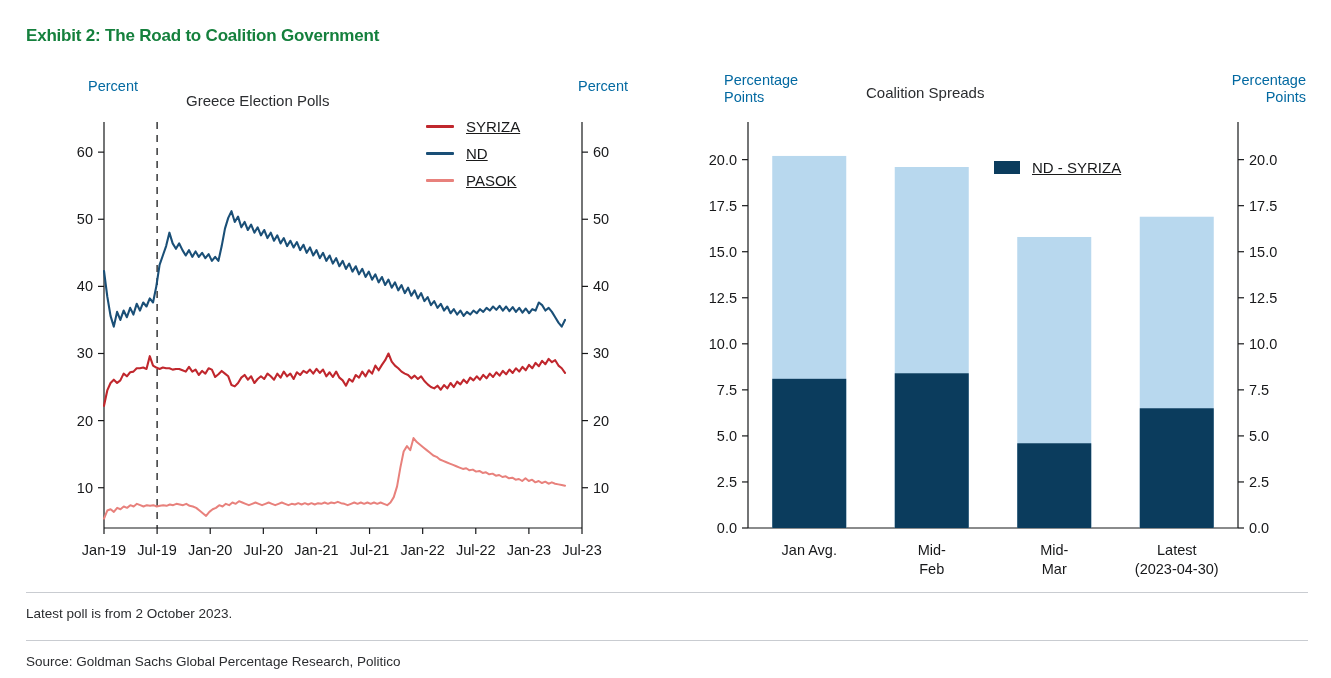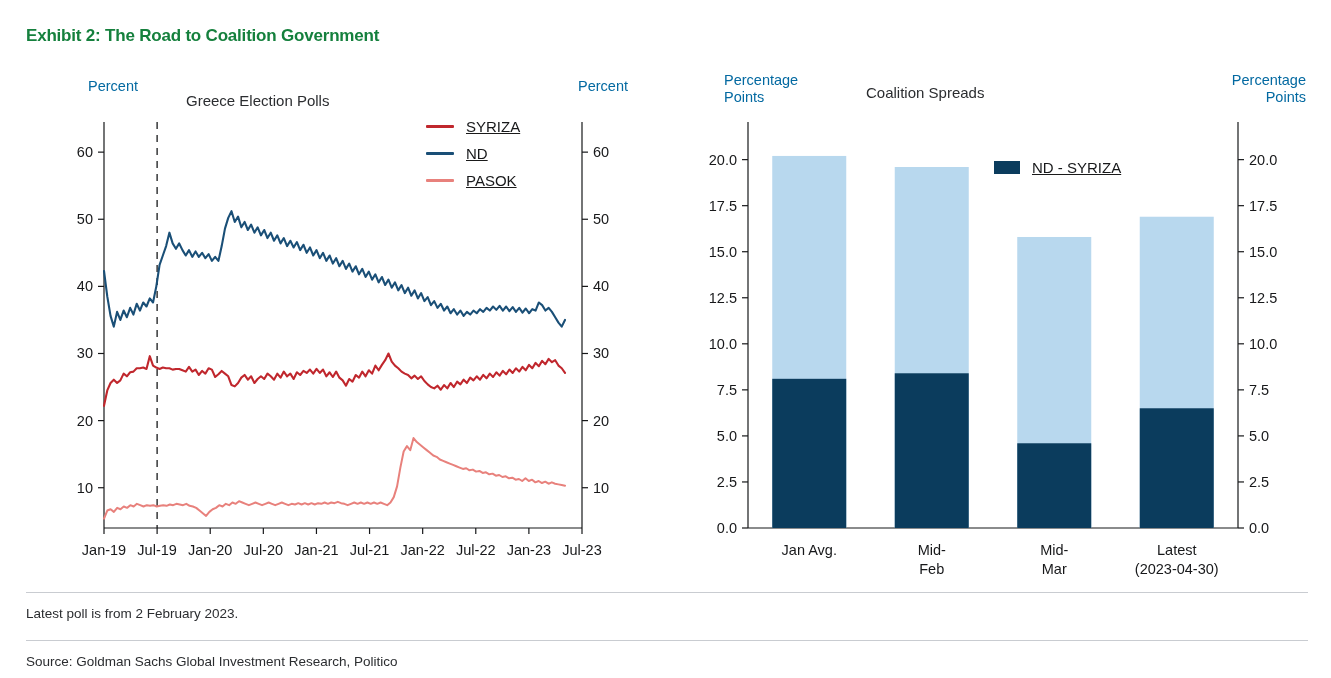--- a/index.html
+++ b/index.html
@@ -252,17 +252,17 @@
 
     <div class="legend" id="legend-right" style="left:318px; top:60px;margin-top:36px;">
       <div class="legend-row">
         <span class="legend-swatch-box" style="background:#0b3c5d"></span>
         <span class="legend-label">ND - SYRIZA</span>
       </div>
     </div>
   </div>
 
   <div class="rule" id="rule-top"></div>
-  <div class="footnote">Latest poll is from 2 February 2023.</div>
+  <div class="footnote">Latest poll is from 2 October 2023.</div>
   <div class="rule" id="rule-bottom"></div>
-  <div class="source">Source: Goldman Sachs Global Investment Research, Politico</div>
+  <div class="source">Source: Goldman Sachs Global Percentage Research, Politico</div>
 
 </div>
 
 </body></html>

